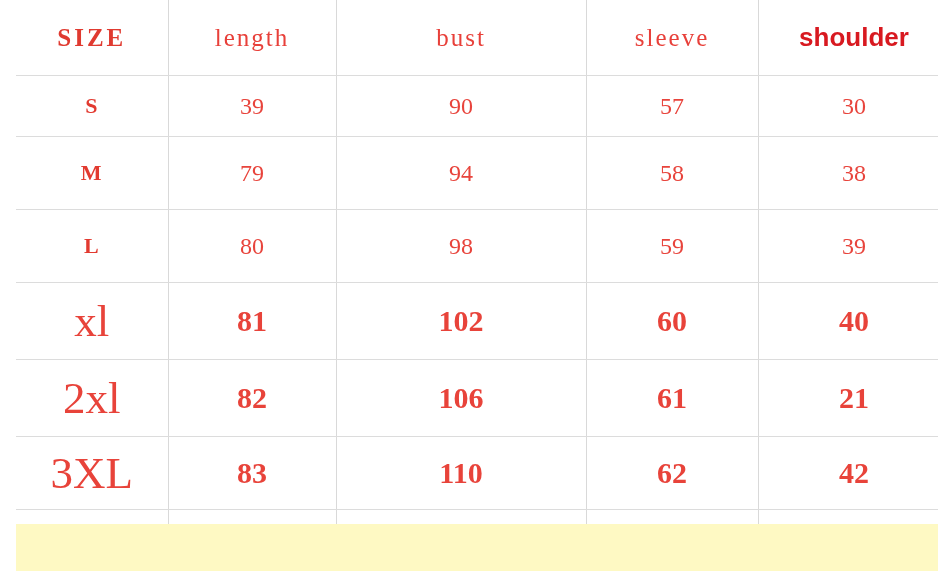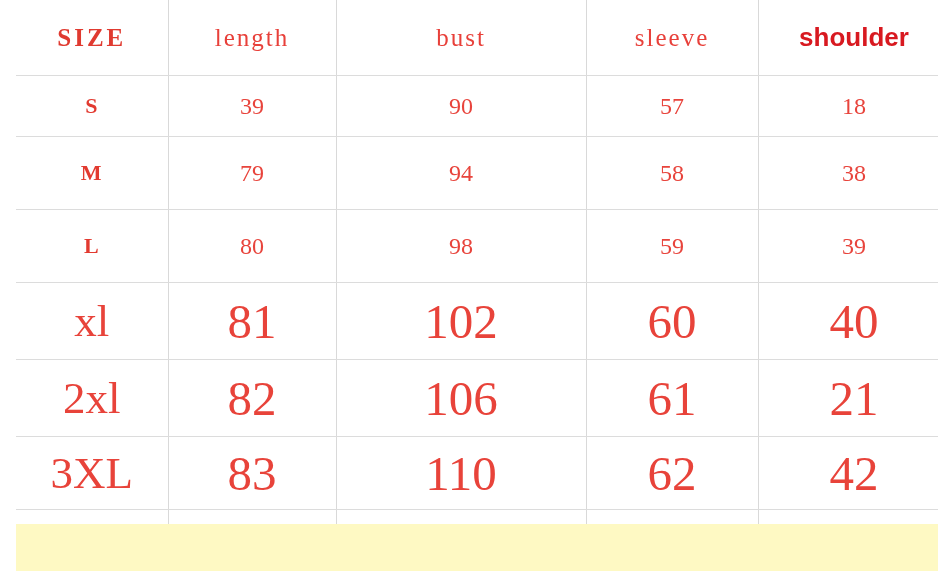--- a/index.html
+++ b/index.html
@@ -96,22 +96,22 @@
   tr.row-lg.row-last td { height: 72px; }
 
   .lbl-lg {
     font-family: "Liberation Serif", "DejaVu Serif", serif;
     font-size: 45px;
     font-weight: 400;
     color: #e8433a;
   }
   .val-lg {
     font-family: "Liberation Serif", "DejaVu Serif", serif;
-    font-size: 49px;
-    font-weight: 400;
+    font-size: 30px;
+    font-weight: 700;
     color: #e8433a;
   }
 
   
   tr.row-partial td {
     height: 14px;
     border-bottom: none;
   }
 </style>
 </head>
@@ -154,21 +154,21 @@
         <td>
           <span class="val-sm">39</span>
         </td>
         <td>
           <span class="val-sm">90</span>
         </td>
         <td>
           <span class="val-sm">57</span>
         </td>
         <td class="last-col">
-          <span class="val-sm">18</span>
+          <span class="val-sm">30</span>
         </td>
       </tr>
 
       <tr class="row-sm row-tall">
         <td>
           <span class="lbl-sm">M</span>
         </td>
         <td>
           <span class="val-sm">79</span>
         </td>

